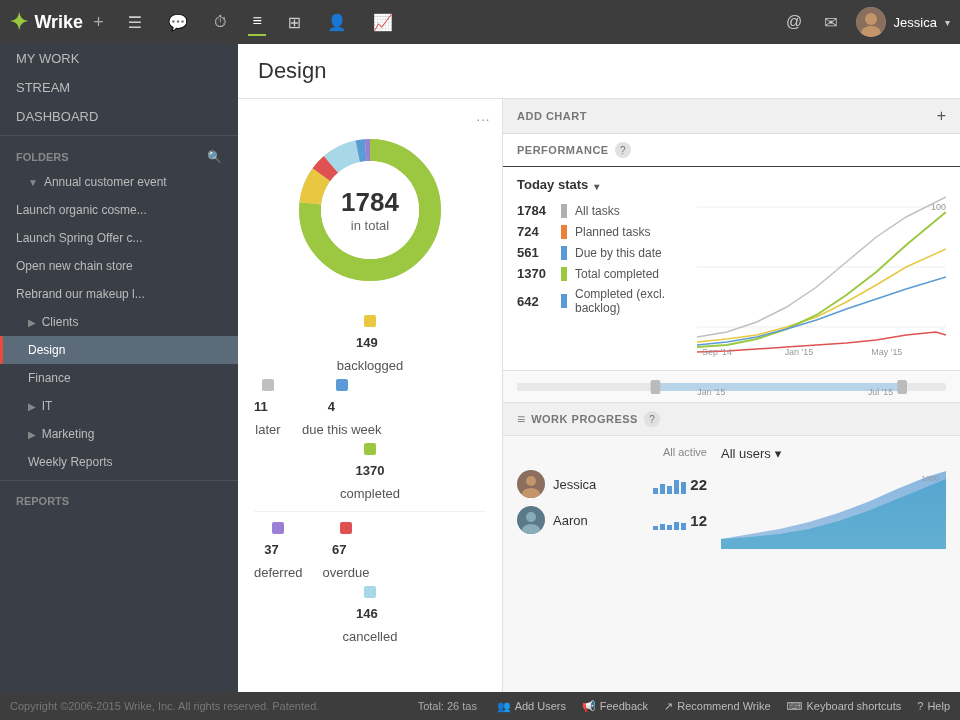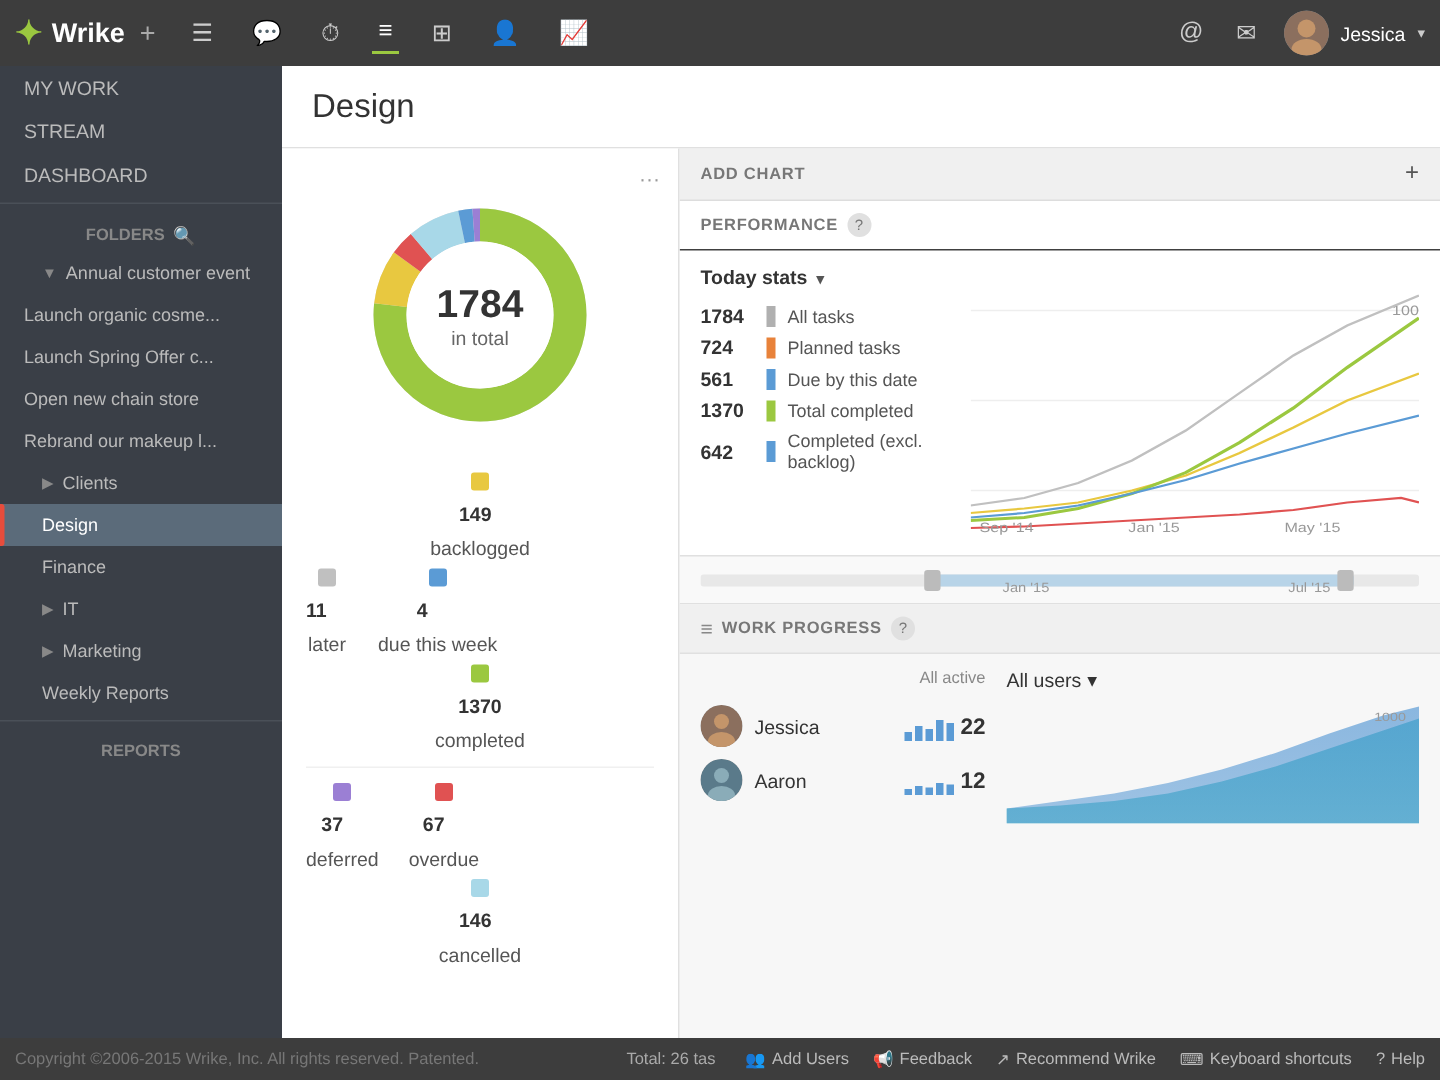--- a/index.html
+++ b/index.html
@@ -25,39 +25,39 @@
     .top-nav .user-info { display: flex; align-items: center; gap: 8px; cursor: pointer; }
     .top-nav .user-avatar { width: 30px; height: 30px; border-radius: 50%; background: #888; overflow: hidden; }
     .top-nav .username { color: #fff; font-size: 13px; }
     .top-nav .chevron { color: #ccc; font-size: 10px; }
 
     
     .main-layout { display: flex; height: calc(720px - 44px - 28px); }
 
     
     .sidebar {
-      width: 188px;
+      width: 238px;
       background: #3a3f47;
       color: #ccc;
       flex-shrink: 0;
       overflow-y: auto;
       display: flex;
       flex-direction: column;
     }
     .sidebar-item {
       padding: 7px 16px;
       cursor: pointer;
       display: flex;
       align-items: center;
       gap: 6px;
       font-size: 13px;
       color: #bbb;
     }
     .sidebar-item.active { background: #5b6b7a; color: #fff; }
-    .sidebar-item.section-header { font-size: 11px; color: #888; text-transform: uppercase; padding: 10px 16px 4px; cursor: default; font-weight: bold; display: flex; justify-content: center; align-items: center; }
+    .sidebar-item.section-header { font-size: 11px; color: #888; text-transform: uppercase; padding: 10px 16px 4px; cursor: default; font-weight: bold; display: flex; justify-content: space-between; align-items: center; }
     .sidebar-sub { padding-left: 28px; font-size: 12px; }
     .sidebar-sub-sub { font-size: 12px; }
     .sidebar-arrow { font-size: 10px; color: #888; }
     .sidebar-search-icon { font-size: 12px; color: #888; cursor: pointer; }
     .sidebar-divider { border-top: 1px solid #4a5058; margin: 4px 0; }
 
     
     .content { flex: 1; background: #f5f5f5; overflow-y: auto; display: flex; flex-direction: column; }
     .content-header { background: #fff; padding: 14px 20px; border-bottom: 1px solid #e0e0e0; }
     .content-header h1 { font-size: 22px; font-weight: normal; color: #333; }

